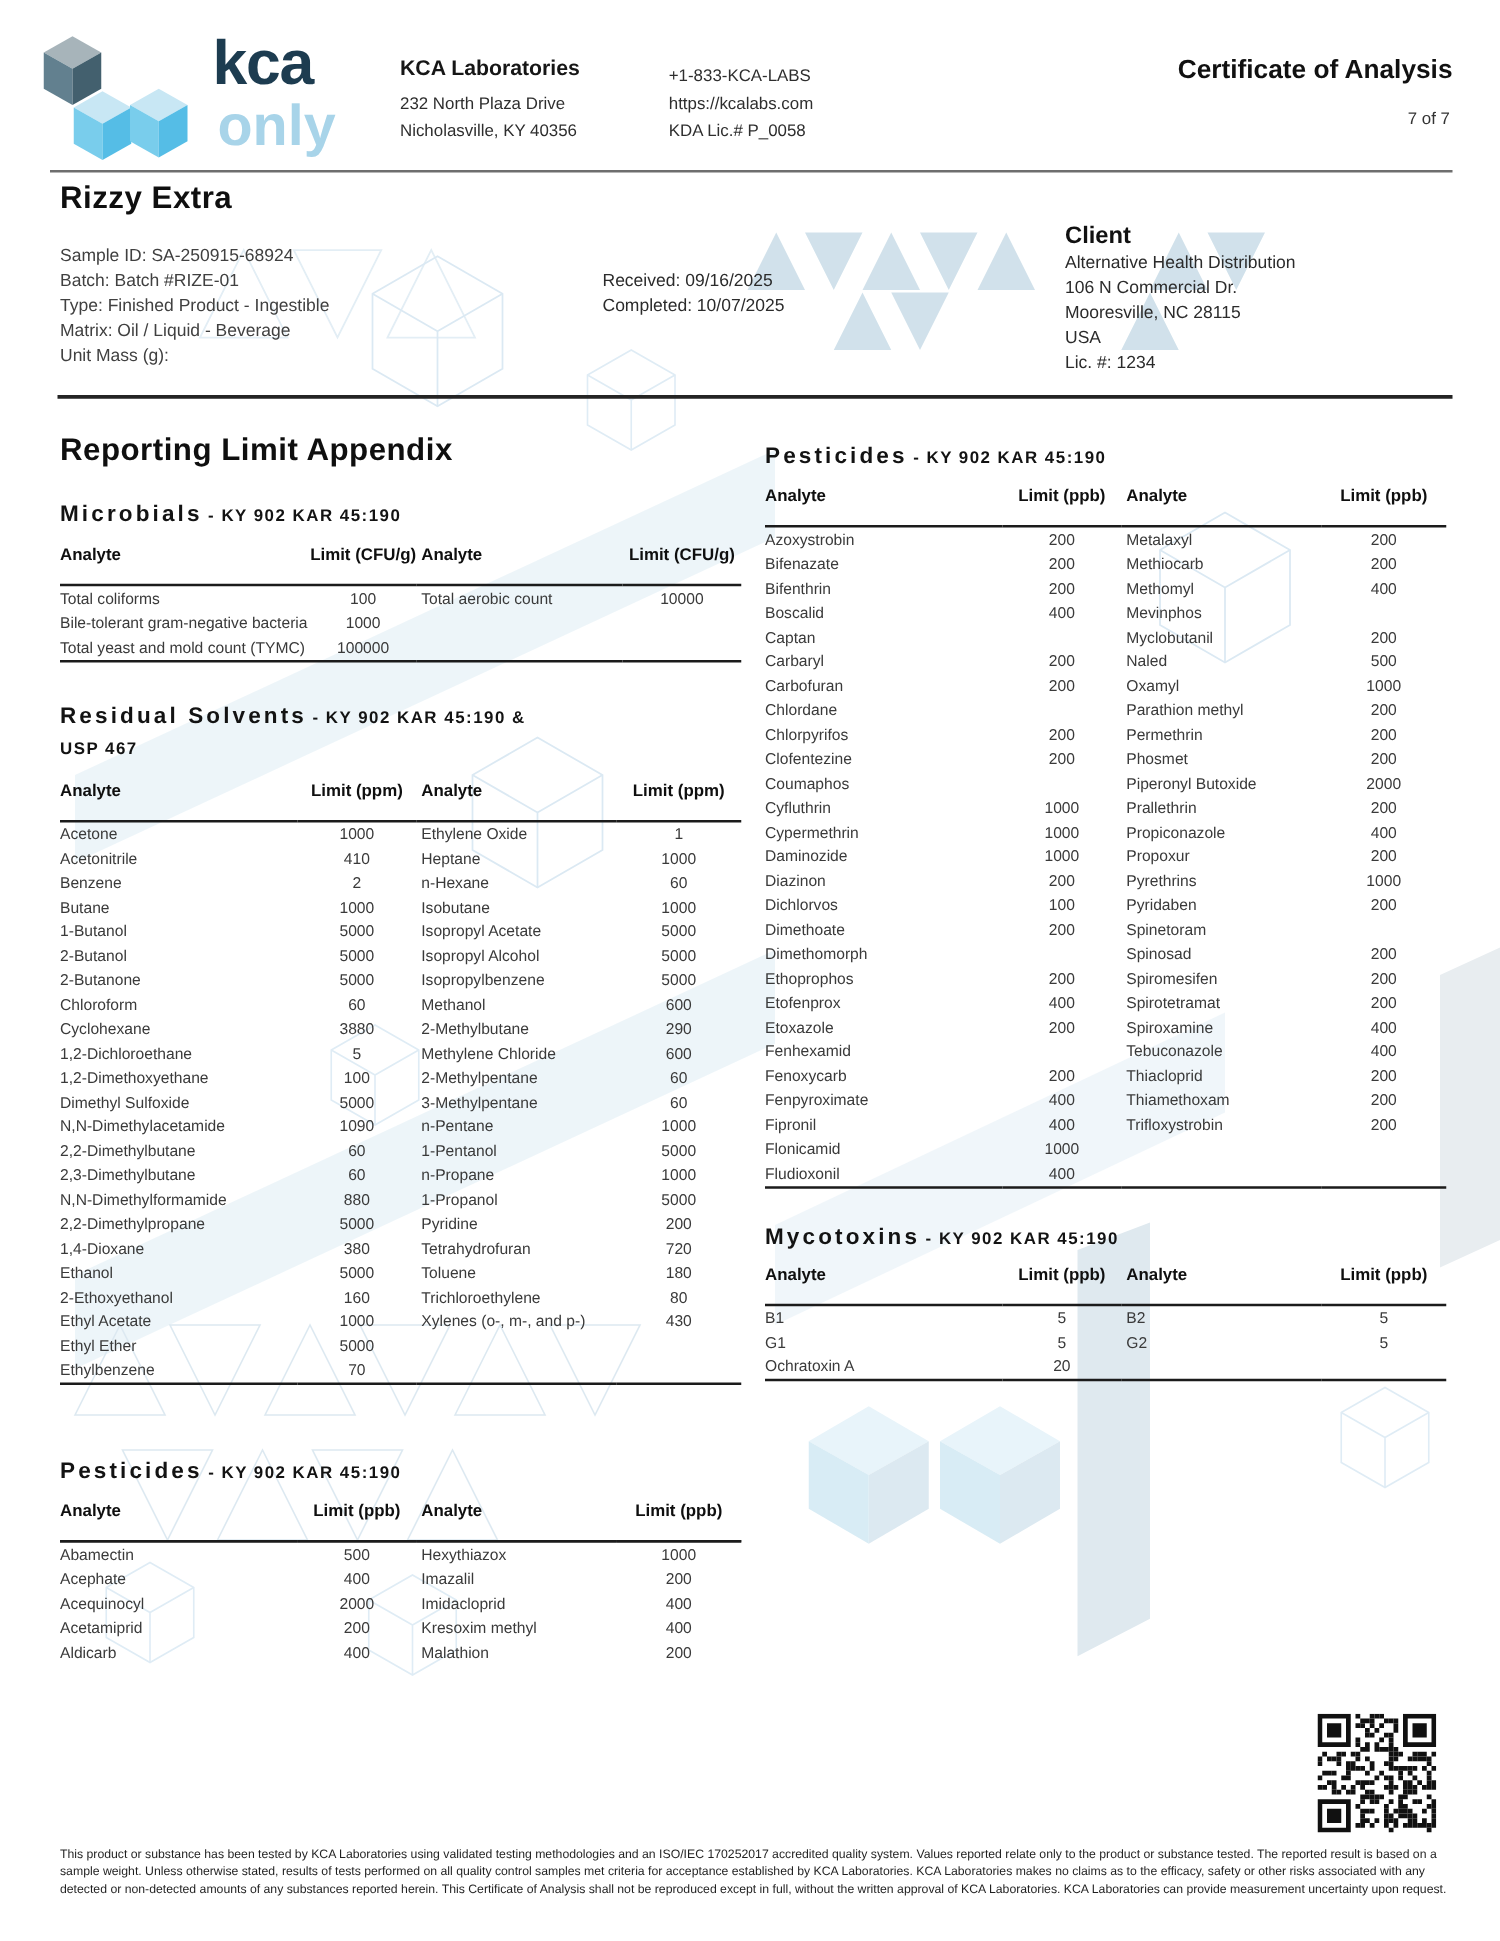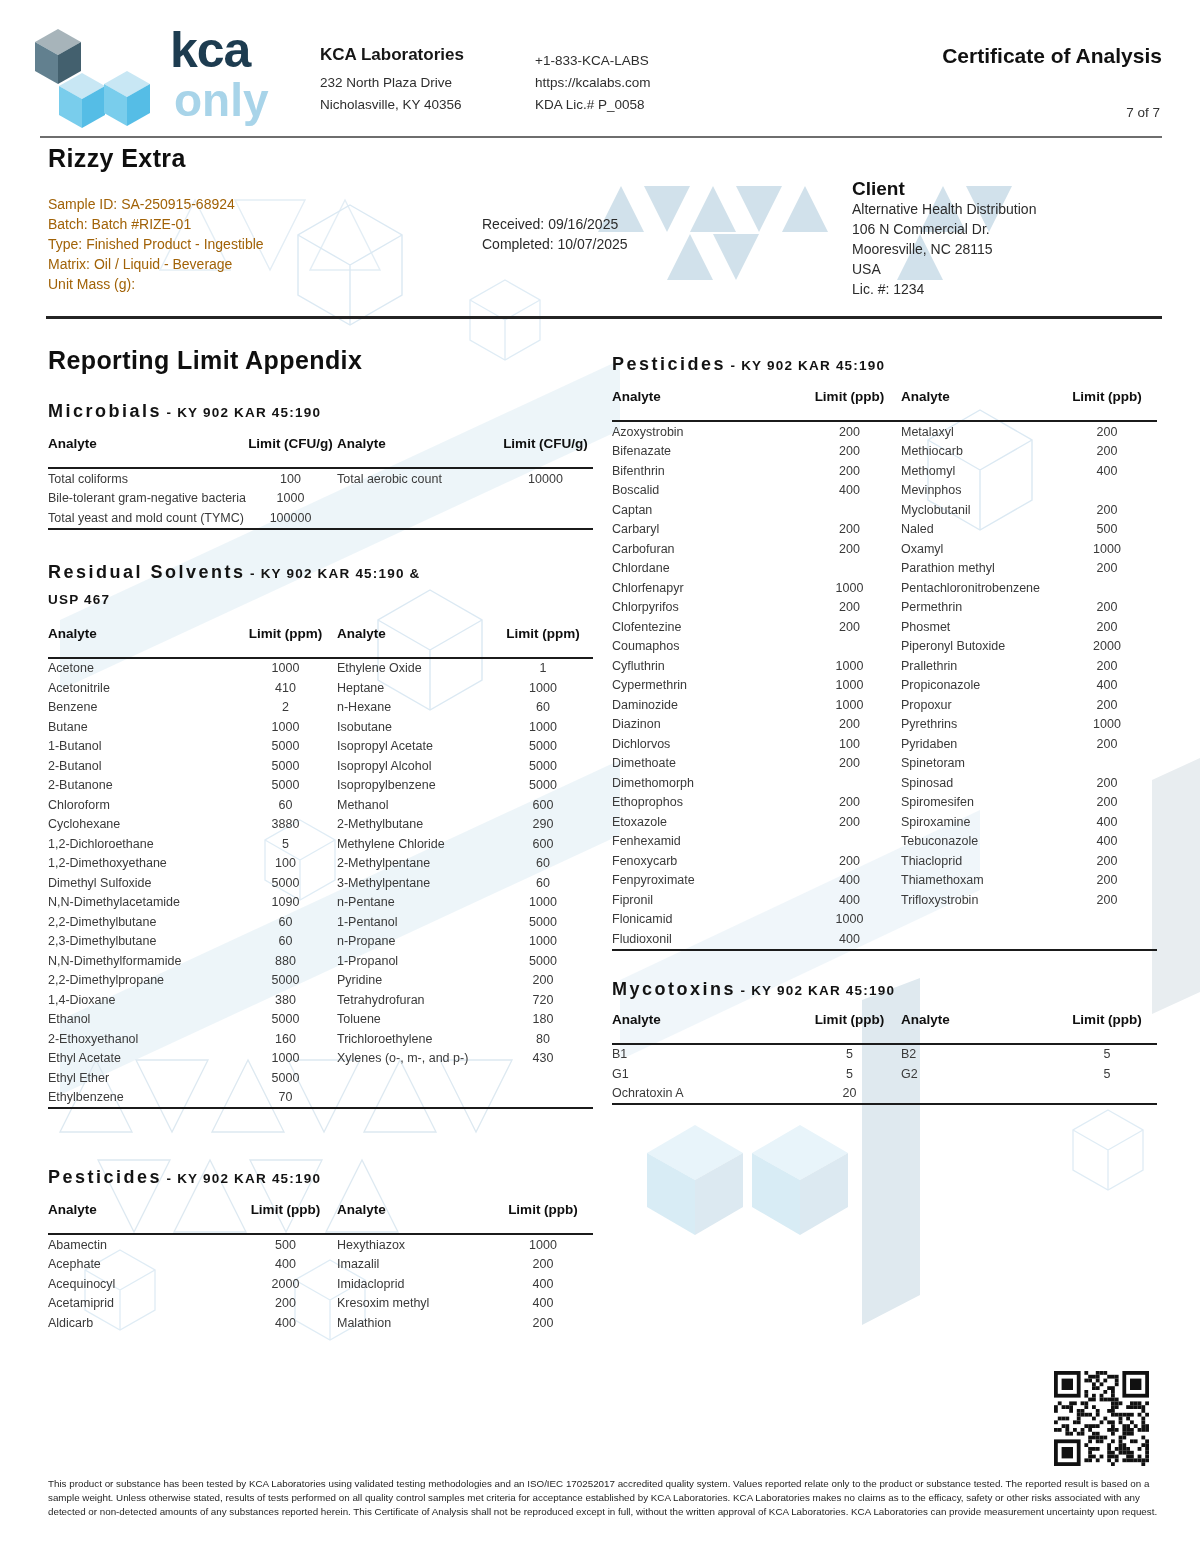--- a/index.html
+++ b/index.html
@@ -9,26 +9,26 @@
   .watermark{left:0;top:0;pointer-events:none;}
 
   
   .logo-kca{left:170px;top:24px;font-size:50px;font-weight:800;letter-spacing:-1px;color:#1d3c50;line-height:52px;}
   .logo-labs{left:174px;top:76px;font-size:46px;font-weight:700;letter-spacing:0px;color:#a8d4e9;line-height:48px;}
   .company-block{left:320px;top:45px;}
   .company-name{font-size:17px;font-weight:700;color:#161616;margin-bottom:7px;}
   .addr-line{font-size:13.5px;color:#2e2e2e;line-height:22px;}
   .contact-block{left:535px;top:50px;}
   .doc-title{right:38px;top:44px;font-size:21px;font-weight:700;color:#111;text-align:right;}
-  .page-num{right:40px;top:105px;font-size:13.5px;color:#333;}
+  .page-num{right:40px;top:87px;font-size:13.5px;color:#333;}
   .rule-top{left:40px;width:1122px;top:136px;height:2px;background:#6e6e6e;}
   .rule-mid{left:46px;width:1116px;top:316px;height:3px;background:#242424;}
 
   .product-name{left:48px;top:144px;font-size:25px;font-weight:700;letter-spacing:.4px;color:#0f0f0f;}
-  .sample-block{left:48px;top:194px;font-size:14px;line-height:20px;color:#a16207;}
+  .sample-block{left:48px;top:194px;font-size:14px;line-height:20px;color:#404040;}
   .dates-block{left:482px;top:214px;font-size:14px;line-height:20px;color:#2b2b2b;}
   .client-block{left:852px;top:179px;font-size:14px;line-height:20px;color:#2b2b2b;}
   .client-heading{font-weight:700;font-size:19px;color:#111;}
 
   .col-left{left:48px;top:340px;width:545px;}
   .col-right{left:612px;top:340px;width:545px;}
 
   .appendix-title{margin:6px 0 0 0;font-size:25px;font-weight:800;color:#0f0f0f;letter-spacing:.4px;}
   .sec-head{font-weight:700;color:#131313;}
   .sec-title{font-size:18px;letter-spacing:2.5px;font-weight:700;}
@@ -508,26 +508,20 @@
             <td class="analyte">Oxamyl</td>
             <td class="limit">1000</td>
           </tr>
           <tr>
             <td class="analyte">Chlordane</td>
             <td class="limit"></td>
             <td class="analyte">Parathion methyl</td>
             <td class="limit">200</td>
           </tr>
           <tr>
-            <td class="analyte">Chlorfenapyr</td>
-            <td class="limit">1000</td>
-            <td class="analyte">Pentachloronitrobenzene</td>
-            <td class="limit"></td>
-          </tr>
-          <tr>
             <td class="analyte">Chlorpyrifos</td>
             <td class="limit">200</td>
             <td class="analyte">Permethrin</td>
             <td class="limit">200</td>
           </tr>
           <tr>
             <td class="analyte">Clofentezine</td>
             <td class="limit">200</td>
             <td class="analyte">Phosmet</td>
             <td class="limit">200</td>
@@ -577,20 +571,26 @@
           <tr>
             <td class="analyte">Dimethomorph</td>
             <td class="limit"></td>
             <td class="analyte">Spinosad</td>
             <td class="limit">200</td>
           </tr>
           <tr>
             <td class="analyte">Ethoprophos</td>
             <td class="limit">200</td>
             <td class="analyte">Spiromesifen</td>
+            <td class="limit">200</td>
+          </tr>
+          <tr>
+            <td class="analyte">Etofenprox</td>
+            <td class="limit">400</td>
+            <td class="analyte">Spirotetramat</td>
             <td class="limit">200</td>
           </tr>
           <tr>
             <td class="analyte">Etoxazole</td>
             <td class="limit">200</td>
             <td class="analyte">Spiroxamine</td>
             <td class="limit">400</td>
           </tr>
           <tr>
             <td class="analyte">Fenhexamid</td>

